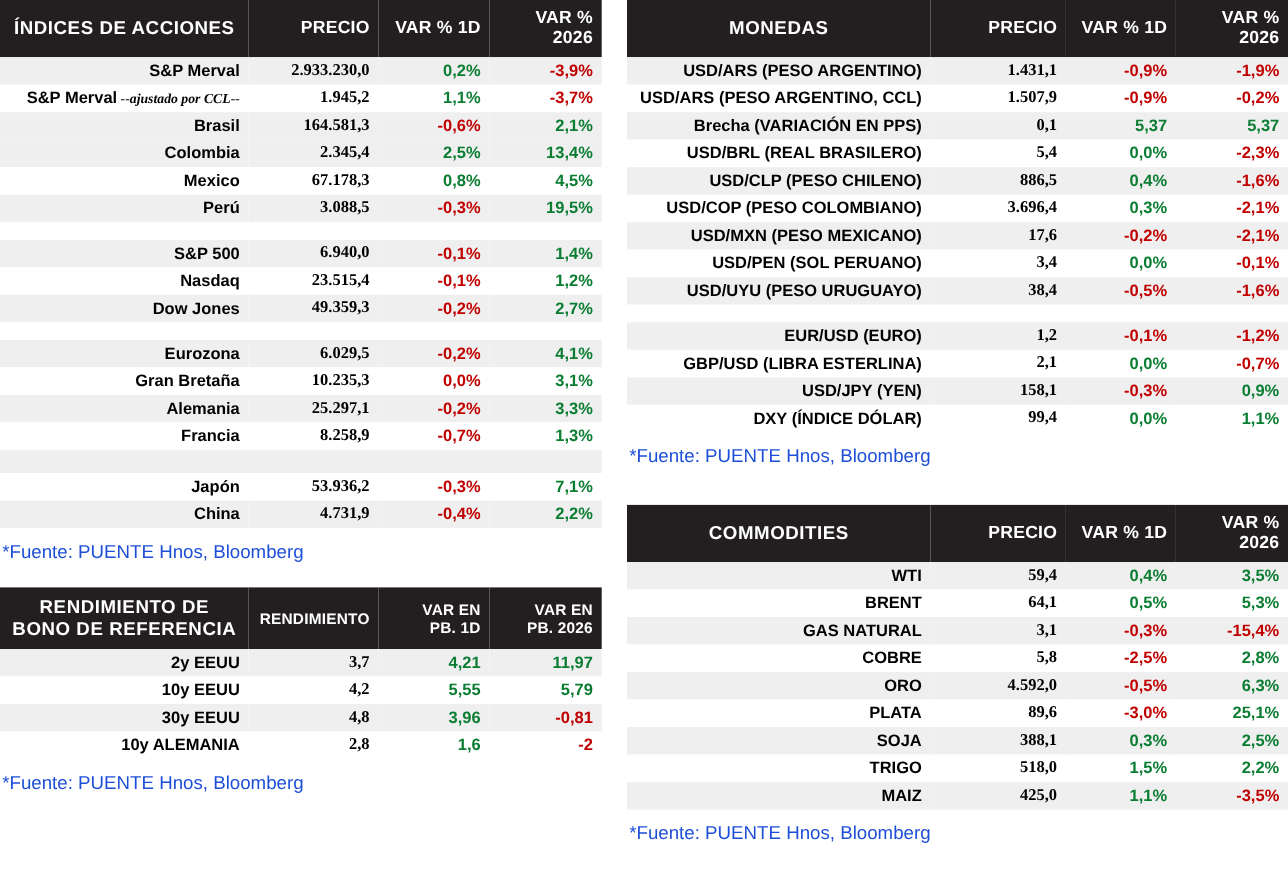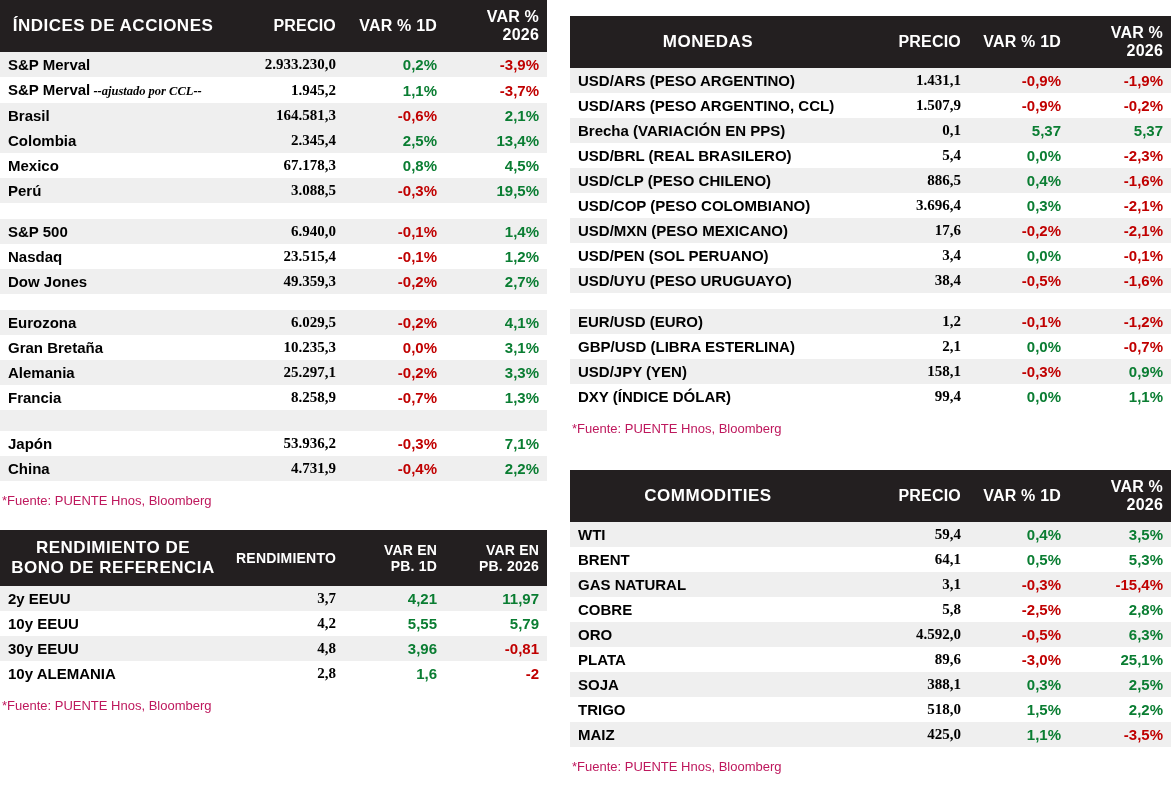--- a/index.html
+++ b/index.html
@@ -14,21 +14,21 @@
     position: relative;
     background: #ffffff;
   }
   .col-left {
     position: absolute;
     left: 0; top: 0;
     width: 547px;
   }
   .col-right {
     position: absolute;
-    left: 570px; top: 16px;
+    left: 570px; top: 0;
     width: 601px;
   }
   table.tbl {
     width: 100%;
     border-collapse: collapse;
     table-layout: fixed;
   }
   table.tbl th {
     background: #231f20;
     color: #ffffff;
@@ -48,21 +48,21 @@
     font-size: 14px;
     line-height: 1.15;
   }
   table.tbl td {
     font-size: 15px;
     padding: 4px 8px;
     vertical-align: middle;
     height: 25px;
   }
   td.name {
-    text-align: left;
+    text-align: right;
     font-weight: bold;
     color: #000000;
   }
   td.val {
     text-align: right;
     font-weight: bold;
     color: #000000;
     font-family: Liberation Serif, serif;
   }
   td.pct {
@@ -77,22 +77,22 @@
     background: #ffffff;
   }
   tr.spacer-grey td {
     height: 21px;
     padding: 0;
     background: #efefef;
   }
   .pos { color: #0a7d32; }
   .neg { color: #c00000; }
   .note {
-    font-size: 13px;
-    color: #be185d;
+    font-size: 17px;
+    color: #1d4ed8;
     padding: 12px 2px 4px 2px;
   }
   .ital {
     font-style: italic;
     font-weight: bold;
     font-size: 12.5px;
     font-family: Liberation Serif, serif;
   }
   .gap-18 { height: 18px; }
   .gap-30 { height: 30px; }

